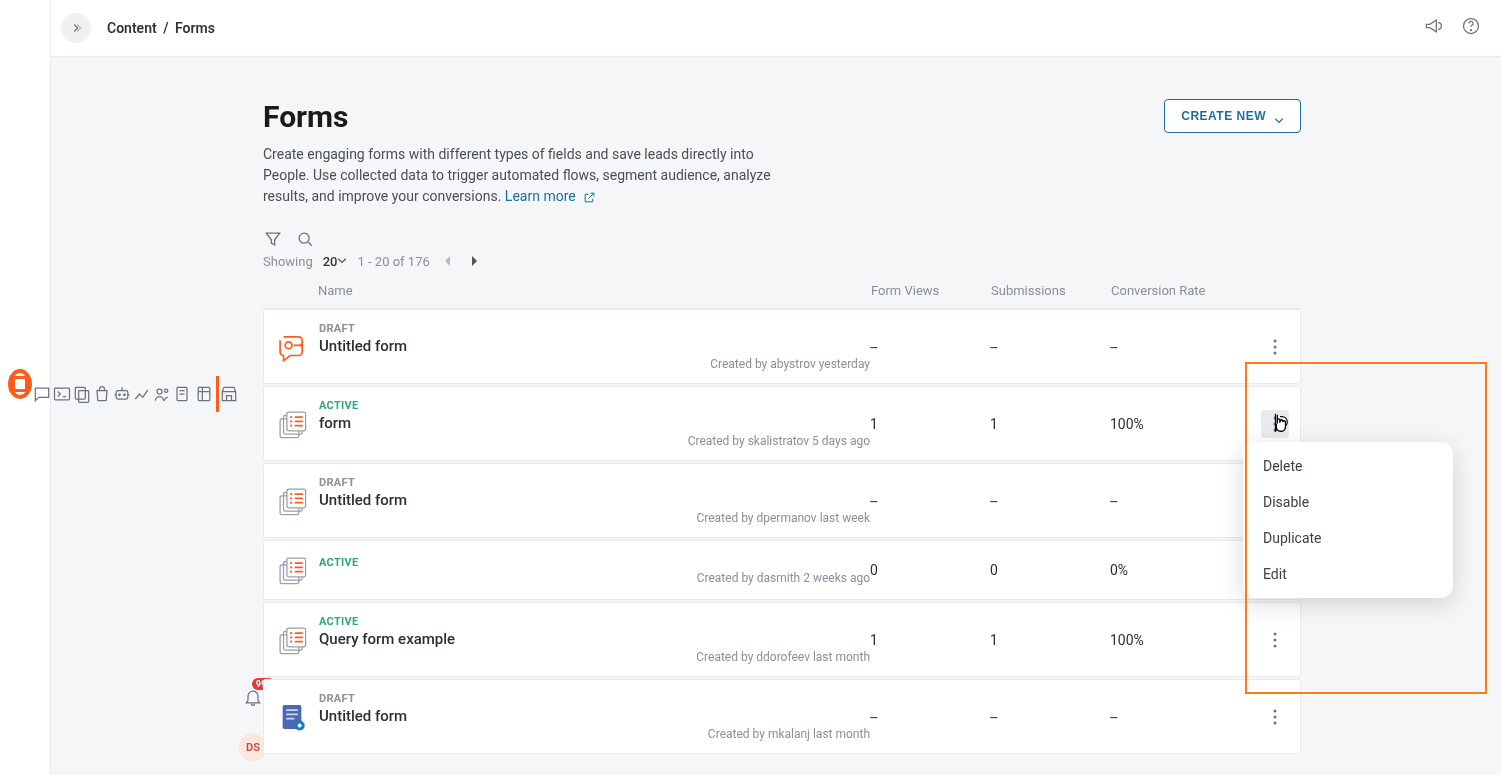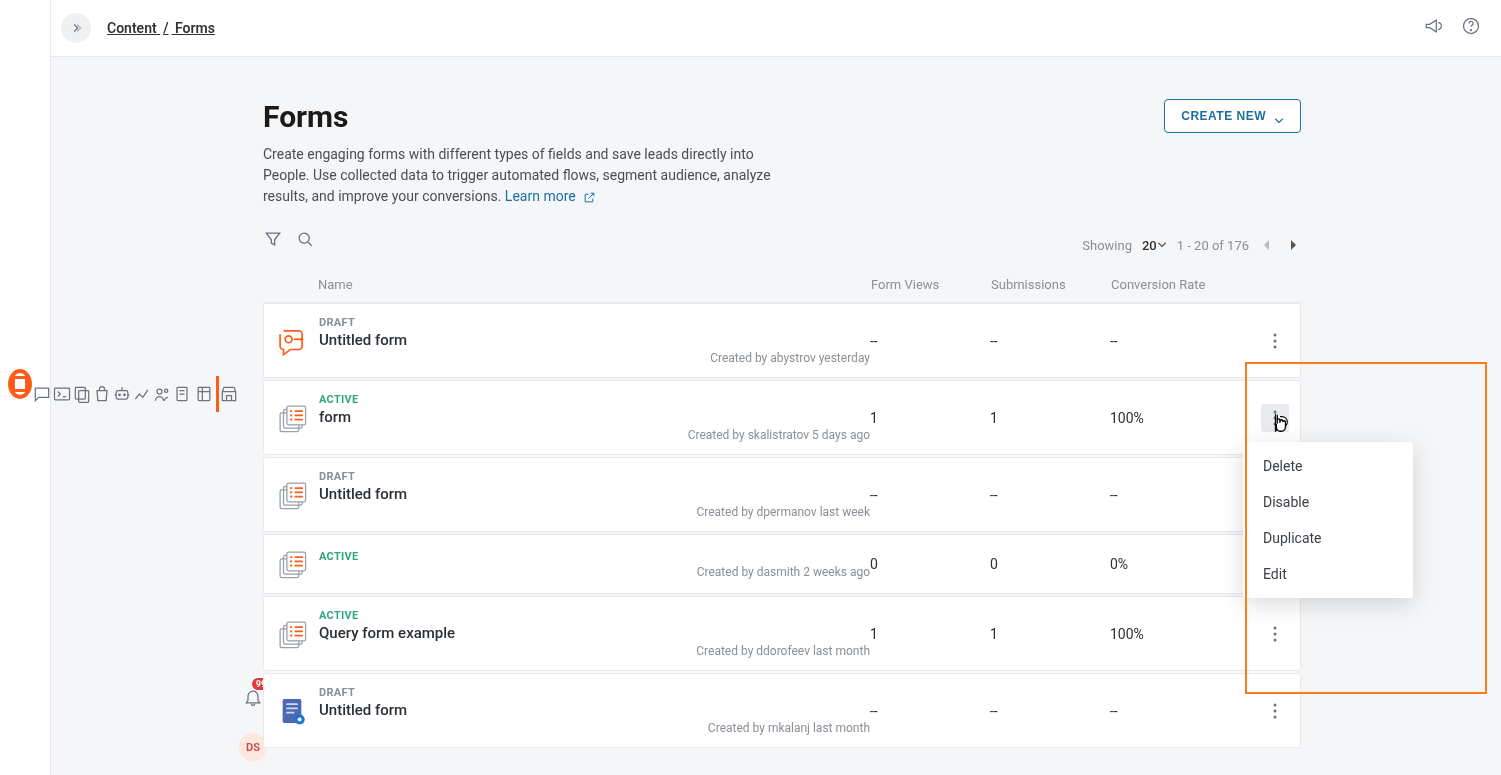--- a/index.html
+++ b/index.html
@@ -79,21 +79,20 @@
   }
 
   
   .topbar {
     position:absolute;
     left:51px; right:0; top:0; height:57px;
     background:#fff;
     border-bottom:1px solid #e6e8eb;
     display:flex; align-items:center;
     padding: 0 20px 0 10px;
-    text-decoration: underline;
   }
   .collapse-btn {
     width:30px; height:30px; border-radius:50%;
     background:#eef0f2; display:flex; align-items:center; justify-content:center;
     color:#6b7280; cursor:pointer; margin-right: 16px;
   }
   .breadcrumb { font-size:14px; color:#333; font-weight:600; }
   .breadcrumb .crumb-parent { color:#333; }
   .breadcrumb .sep { color:#333; padding: 0 3px; }
   .topbar-right {
@@ -130,22 +129,23 @@
     letter-spacing: 0.5px;
     border-radius: 4px;
     cursor:pointer;
     display:flex; align-items:center; gap:8px;
   }
   .chev-down-sm { width:10px; height:6px; display:inline-block; }
   .chev-down-sm svg { width:100%; height:100%; }
 
   
   .list-toolbar {
-    display:flex; align-items:flex-end; justify-content:space-between;
-    margin-bottom: 10px;
+    display:flex; align-items:flex-start; justify-content:space-between;
+    margin-bottom: 0;
+    flex-direction: column;
   }
   .tool-left { display:flex; gap:12px; color:#6b7280; }
   .tool-left svg { width:20px; height:20px; stroke:currentColor; fill:none; stroke-width:1.6; cursor:pointer;}
   .tool-right { display:flex; align-items:center; gap:10px; color:#8a8f98; font-size:13px;}
   .persize { color:#333; font-weight:500; display:flex; align-items:center; cursor:pointer;}
   .nav-arrow { width:16px; height:16px; display:flex; align-items:center; justify-content:center; color:#b5bac1;}
   .nav-arrow.enabled { color:#555; cursor:pointer;}
   .nav-arrow svg { width:8px; height:12px; fill: currentColor; }
 
   
@@ -193,23 +193,23 @@
   .action-btn.highlight { background:#e8eaed; }
 
   .form-icon {
     width:34px; height:34px;
   }
   .form-icon svg { width:100%; height:100%; }
 
   
   .context-menu {
     position:absolute;
-    width:170px;
+    width:210px;
     background:#fff;
-    border-radius:2px;
+    border-radius:12px;
     box-shadow: 0 6px 24px rgba(0,0,0,0.15);
     padding: 6px 0;
     z-index: 20;
   }
   .context-menu .item {
     padding: 10px 20px;
     font-size:14px; color:#3b3f46;
     cursor:pointer;
   }
 

